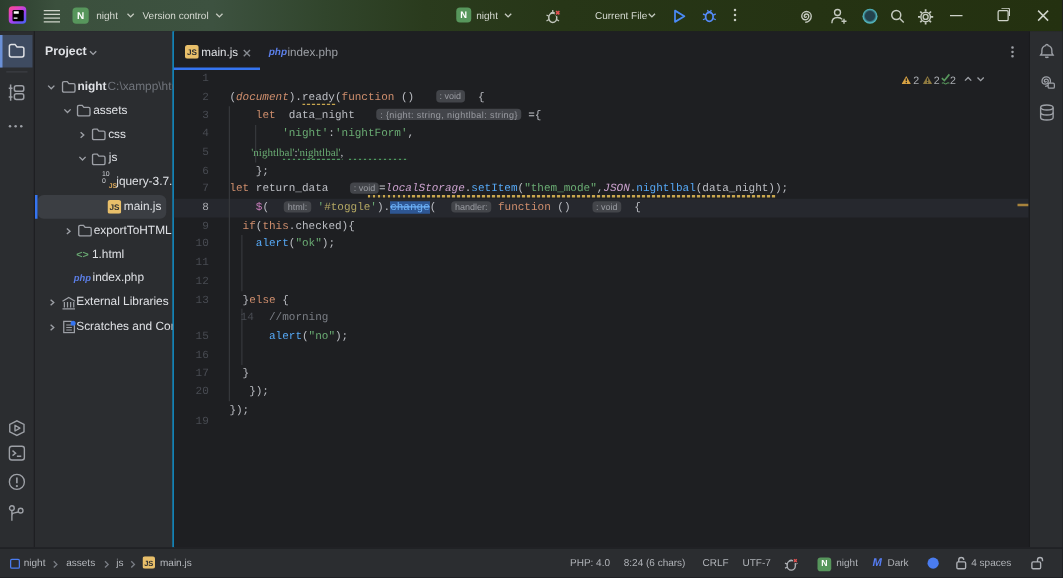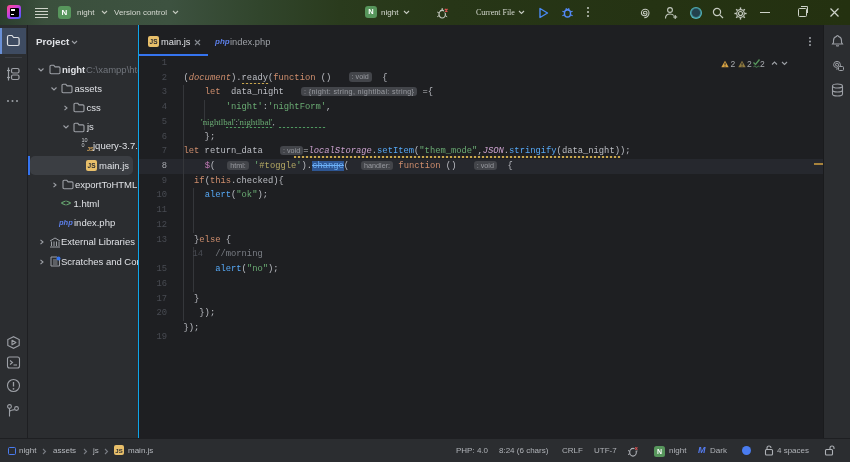--- a/index.html
+++ b/index.html
@@ -73,21 +73,21 @@
   <svg class="icon" style="left:436px;top:6px;" width="14" height="14" viewBox="0 0 14 14">
     <ellipse cx="6.2" cy="8.2" rx="3.2" ry="3.8" fill="none" stroke="#c2c7bd" stroke-width="1.2"></ellipse>
     <path d="M4.4 5 Q6.2 3.2 8 5" fill="none" stroke="#c2c7bd" stroke-width="1.2"></path>
     <line x1="6.2" y1="2" x2="6.2" y2="4" stroke="#c2c7bd" stroke-width="1"></line>
     <line x1="1.2" y1="6" x2="3.1" y2="7" stroke="#c2c7bd" stroke-width="1"></line>
     <line x1="1.2" y1="10.8" x2="3.1" y2="9.6" stroke="#c2c7bd" stroke-width="1"></line>
     <line x1="11.2" y1="10.8" x2="9.3" y2="9.6" stroke="#c2c7bd" stroke-width="1"></line>
     <path d="M8.3 2.3 L12.1 6.1 M12.1 2.3 L8.3 6.1" stroke="#2a3a1c" stroke-width="2.6"></path>
     <path d="M8.9 2.9 L11.5 5.5 M11.5 2.9 L8.9 5.5" stroke="#e35252" stroke-width="1.3"></path>
   </svg>
-  <div class="tbtext" style="left:476px;top:8px;font-family:Liberation Serif, serif;">Current File</div>
+  <div class="tbtext" style="left:476px;top:8px;">Current File</div>
   <svg class="chev" style="left:518px;top:10px;" viewBox="0 0 7 5">
       <polyline points="1,1 3.5,3.5 6,1" fill="none" stroke="#c5cac0" stroke-width="1.1"></polyline>
     </svg>
 
   <svg class="icon" style="left:538px;top:7px;" width="11" height="12" viewBox="0 0 11 12">
     <path d="M2 1.5 L9.5 6 L2 10.5 Z" fill="none" stroke="#4a8af5" stroke-width="1.4" stroke-linejoin="round"></path>
   </svg>
 
   <svg class="icon" style="left:561px;top:6px;" width="13" height="13" viewBox="0 0 13 13">
     <ellipse cx="6.5" cy="7.4" rx="3" ry="3.6" fill="none" stroke="#548af7" stroke-width="1.4"></ellipse>
@@ -321,21 +321,21 @@
       <div class="lnum" style="left:0px;top:206.08px;">15</div>
       <div class="lnum" style="left:0px;top:220.8px;">16</div>
       <div class="lnum" style="left:0px;top:235.52px;">17</div>
       <div class="lnum" style="left:0px;top:250.24px;">20</div>
       <div class="lnum" style="left:0px;top:274px;">19</div>
       <div class="cl" style="top:14.72px;">(<span class="doc">document</span>).ready(<span class="kw">function</span> () <span class="inlay">:&nbsp;void</span>  {</div>
       <div class="cl" style="top:29.44px;">    <span class="kw">let</span>  data_night <span class="inlay" style="letter-spacing:0.33px;">:&nbsp;{night:&nbsp;string,&nbsp;nightlbal:&nbsp;string}</span> ={</div>
       <div class="cl" style="top:44.160000000000004px;">        <span class="str">'night'</span>:<span class="str">'nightForm'</span>,</div>
       <div class="cl" style="top:58.88px;font-family:Liberation Serif, serif;">        <span class="str">'nightlbal'</span>:<span class="str">'nightlbal'</span>,</div>
       <div class="cl" style="top:73.60000000000001px;">    };</div>
-      <div class="cl" style="top:88.32000000000001px;"><span class="kw">let</span> return_data <span class="inlay">:&nbsp;void</span>=<span class="gl">localStorage</span>.<span class="fn">setItem</span>(<span class="str">"them_mode"</span>,<span class="gl">JSON</span>.<span class="fn">stringify</span>(data_night));</div>
+      <div class="cl" style="top:88.32000000000001px;"><span class="kw">let</span> return_data <span class="inlay">:&nbsp;void</span>=<span class="gl">localStorage</span>.<span class="fn">setItem</span>(<span class="str">"them_mode"</span>,<span class="gl">JSON</span>.<span class="fn">nightlbal</span>(data_night));</div>
       <div class="cl" style="top:103.04px;">    <span class="mag">$</span>(<span class="inlay">html:</span> <span class="str">'</span><span class="tan">#toggle</span><span class="str">'</span>).<span style="background:#2e5693;color:#6db1f7;text-decoration:line-through;">change</span>(<span class="inlay">handler:</span> <span class="kw">function</span> () <span class="inlay">:&nbsp;void</span>  {</div>
       <div class="cl" style="top:117.76px;">  <span class="kw">if</span>(<span class="kw">this</span>.checked){</div>
       <div class="cl" style="top:132.48000000000002px;">    <span class="fn">alert</span>(<span class="str">"ok"</span>);</div>
       <div class="cl" style="top:176.64000000000001px;">  }<span class="kw">else</span> {</div>
       <div class="cl" style="top:191.36px;font-family:Liberation Mono, monospace;">      <span class="cm">//morning</span></div>
       <div class="cl" style="top:206.08px;">      <span class="fn">alert</span>(<span class="str">"no"</span>);</div>
       <div class="cl" style="top:235.52px;">  }</div>
       <div class="cl" style="top:250.24px;">   });</div>
       <div class="cl" style="top:264.96000000000004px;">});</div>
       <div class="sqig-y" style="left:102.5px;top:26.8px;width:27px;"></div>

